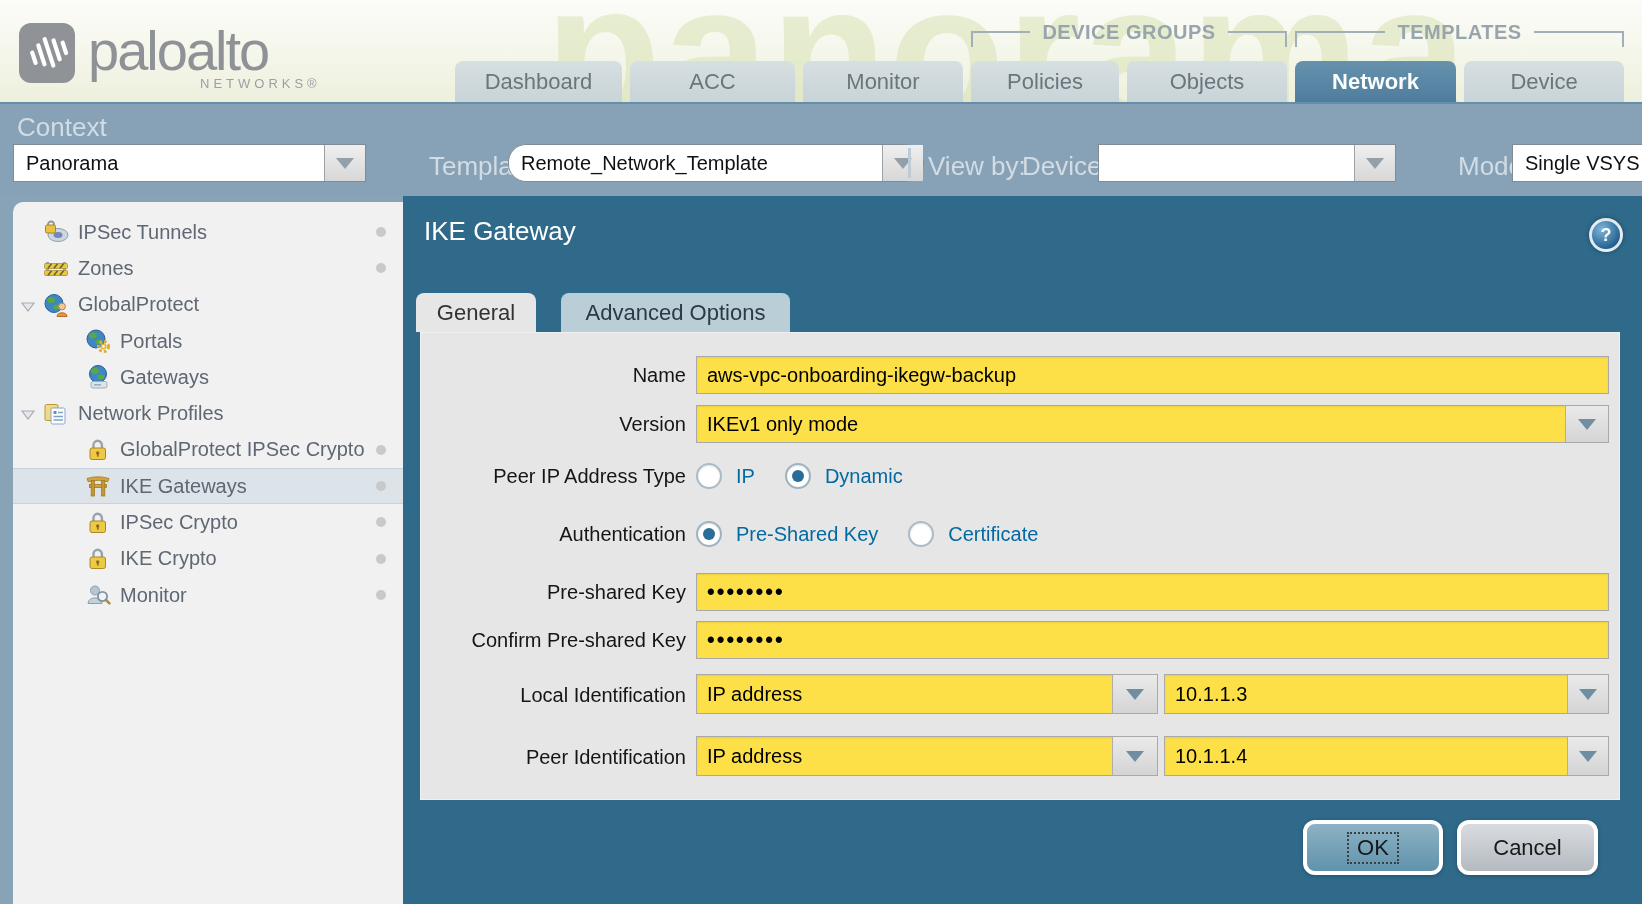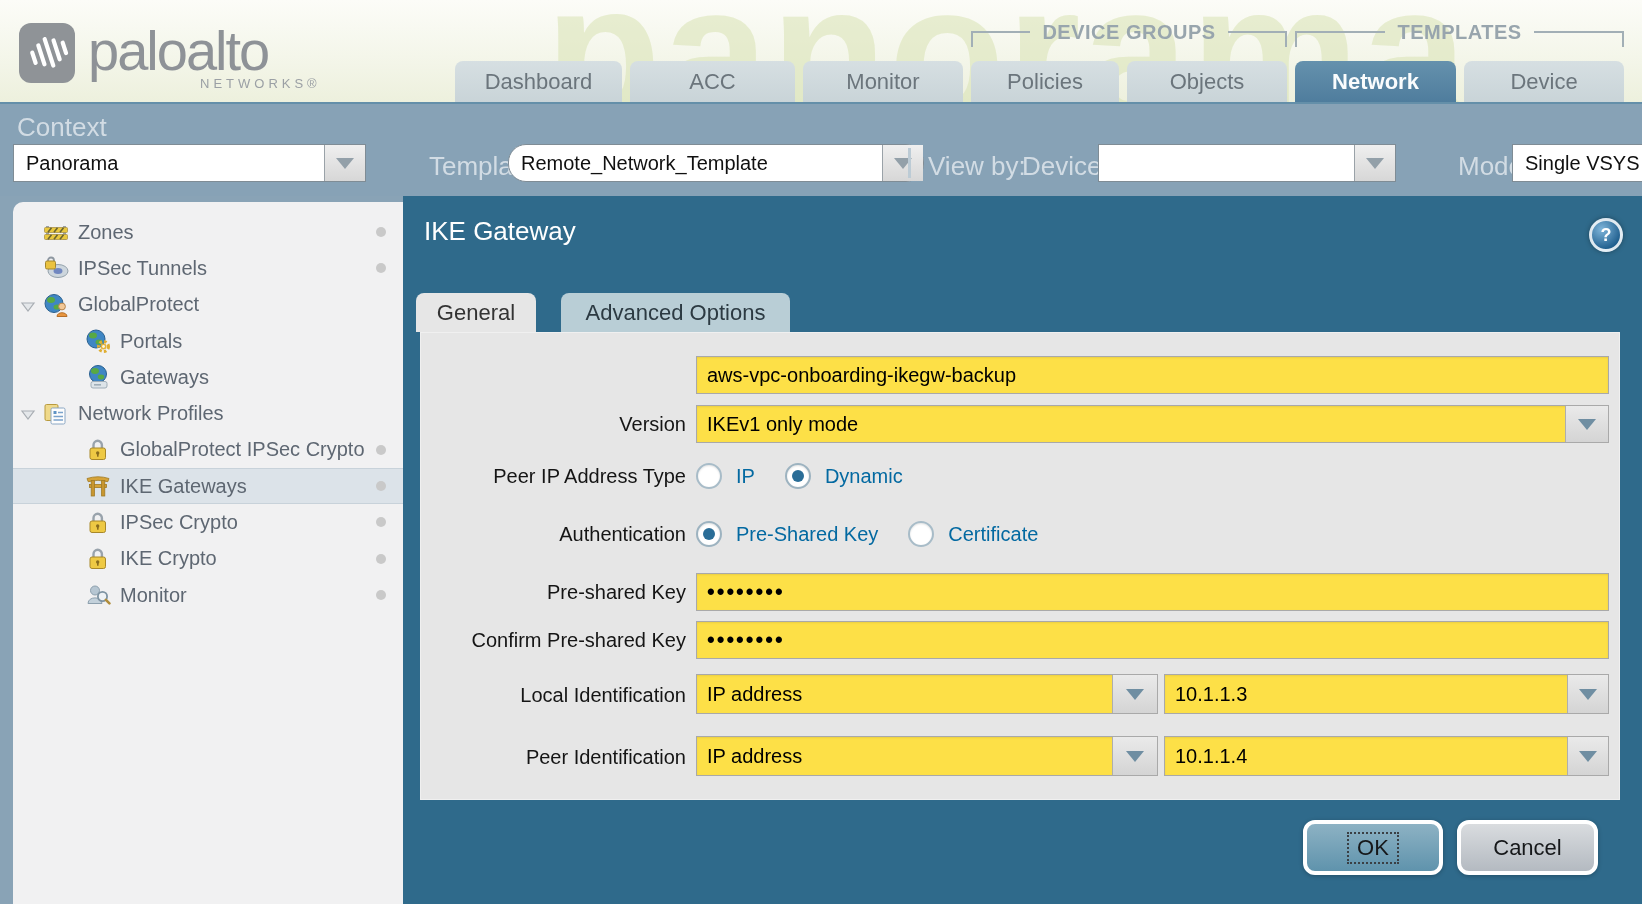--- a/index.html
+++ b/index.html
@@ -166,46 +166,46 @@
     <div class="sel" style="left:1512px;top:40px;width:190px;">
       <span class="sel-text">Single VSYS</span>
     </div>
   </div>
 
   <div class="sidebar">
 
     <div class="srow l0">
       <span class="sicon">
         <svg width="26" height="26" viewBox="0 0 26 26">
+          <ellipse cx="15" cy="16" rx="10" ry="6.5" fill="#cdd6dd" stroke="#93a1ab"></ellipse>
+          <ellipse cx="15" cy="16" rx="4.5" ry="3" fill="#7187c0"></ellipse>
+          <path d="M5 6.5 v-1 a3 3 0 0 1 6 0 v1" fill="none" stroke="#8e97a0" stroke-width="1.8"></path>
+          <rect x="2.5" y="6" width="10" height="8" rx="1.5" fill="#eac23f" stroke="#a3862f"></rect>
+        </svg>
+      </span>
+      <span class="slabel">IPSec Tunnels</span>
+      <span class="dot"></span>
+    </div>
+
+    <div class="srow l0">
+      <span class="sicon">
+        <svg width="26" height="26" viewBox="0 0 26 26">
           <rect x="3" y="7" width="3" height="14" fill="#9aa0a6"></rect>
             <rect x="20" y="7" width="3" height="14" fill="#9aa0a6"></rect>
           <rect x="1.5" y="8.5" width="23" height="5" rx="1" fill="#e9c83f" stroke="#a8924a" stroke-width="0.8"></rect>
           <path d="M5 13.2 l3.5 -4.5 M11 13.2 l3.5 -4.5 M17 13.2 l3.5 -4.5" stroke="#6b6430" stroke-width="1.6"></path>
           <rect x="1.5" y="15.5" width="23" height="5" rx="1" fill="#e9c83f" stroke="#a8924a" stroke-width="0.8"></rect>
           <path d="M5 20.2 l3.5 -4.5 M11 20.2 l3.5 -4.5 M17 20.2 l3.5 -4.5" stroke="#6b6430" stroke-width="1.6"></path>
         </svg>
       </span>
       <span class="slabel">Zones</span>
       <span class="dot"></span>
     </div>
 
     <div class="srow l0">
-      <span class="sicon">
-        <svg width="26" height="26" viewBox="0 0 26 26">
-          <ellipse cx="15" cy="16" rx="10" ry="6.5" fill="#cdd6dd" stroke="#93a1ab"></ellipse>
-          <ellipse cx="15" cy="16" rx="4.5" ry="3" fill="#7187c0"></ellipse>
-          <path d="M5 6.5 v-1 a3 3 0 0 1 6 0 v1" fill="none" stroke="#8e97a0" stroke-width="1.8"></path>
-          <rect x="2.5" y="6" width="10" height="8" rx="1.5" fill="#eac23f" stroke="#a3862f"></rect>
-        </svg>
-      </span>
-      <span class="slabel">IPSec Tunnels</span>
-      <span class="dot"></span>
-    </div>
-
-    <div class="srow l0">
       <span class="twisty">
         <svg width="16" height="16" viewBox="0 0 16 16">
             <polygon points="2,4 14,4 8,12" fill="#e4e7ea" stroke="#a8adb3" stroke-width="1.2"></polygon>
           </svg>
       </span>
       <span class="sicon">
         <svg width="26" height="26" viewBox="0 0 26 26">
           <circle cx="11" cy="11.5" r="9" fill="#3f86c4" stroke="#2a608f"></circle>
           <ellipse cx="8" cy="8" rx="4" ry="3" fill="#58a944"></ellipse>
             <ellipse cx="14" cy="15" rx="3.5" ry="2.6" fill="#58a944"></ellipse>
@@ -330,20 +330,21 @@
     <div class="dlg-title">IKE Gateway</div>
     <div class="help">?</div>
 
     <div class="dlg-tabs">
       <div class="dlg-tab active">General</div>
       <div class="dlg-tab inactive">Advanced Options</div>
     </div>
 
     <div class="panel">
 
+      <div class="flabel" style="top:30px;">Name</div>
       <div class="finput" style="top:23px;">
         <span class="ftext">aws-vpc-onboarding-ikegw-backup</span>
       </div>
 
       <div class="flabel" style="top:79px;">Version</div>
       <div class="finput" style="top:72px;">
         <span class="ftext">IKEv1 only mode</span>
         <span class="farrow">
             <span class="tri"></span>
           </span>

